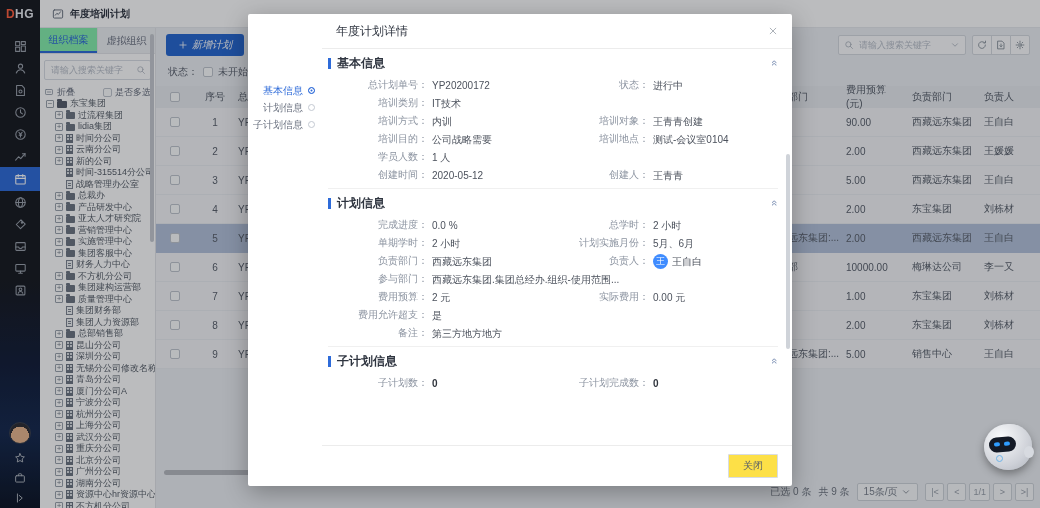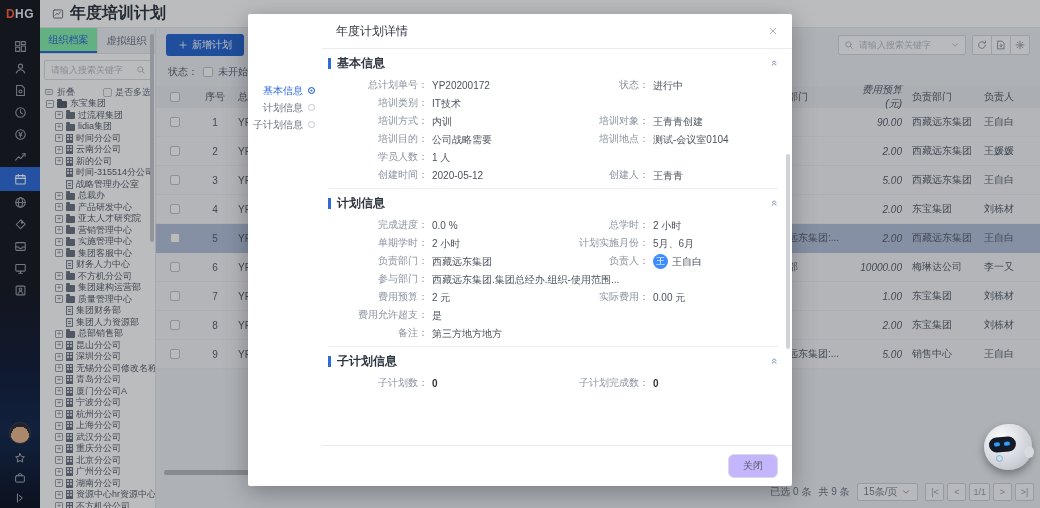--- a/index.html
+++ b/index.html
@@ -16,21 +16,21 @@
   .side-ico{width:40px;height:22px;display:flex;align-items:center;justify-content:center;color:#9aa1ab;cursor:pointer;}
   .side-ico svg{width:13px;height:13px;}
   .side-ico.active{background:#2e6bd9;color:#fff;height:24px;}
   .side-bottom{position:absolute;bottom:4px;left:0;width:40px;display:flex;flex-direction:column;align-items:center;gap:8px;color:#aeb4bc;}
   .side-bottom svg{width:13px;height:13px;}
   .avatar{width:20px;height:20px;border-radius:50%;background:radial-gradient(circle at 50% 62%,#e9b68e 55%,#2c2b33 56%);border:1px solid #3a3f4a;}
 
   
   .topbar{position:absolute;left:40px;top:0;width:1000px;height:28px;background:#fff;border-bottom:1px solid #e7e9ed;
     display:flex;align-items:center;gap:6px;padding-left:12px;box-sizing:border-box;z-index:5;color:#6a7280;}
-  .topbar h1{margin:0;font-size:16px;font-weight:bold;color:#2f3540;}
+  .topbar h1{margin:0;font-size:10px;font-weight:bold;color:#2f3540;}
   .topbar svg{width:12px;height:12px;}
 
   
   .org-panel{position:absolute;left:40px;top:28px;width:116px;height:480px;background:#fff;border-right:1px solid #e2e4e8;box-sizing:border-box;z-index:4;}
   .tabs{display:flex;height:25px;border-bottom:1px solid #e2e4e8;}
   .tab{flex:1;display:flex;align-items:center;justify-content:center;font-size:10px;color:#6b7280;background:#eef0f3;border-left:1px solid #e2e4e8;cursor:pointer;box-sizing:border-box;}
   .tab:first-child{border-left:none;}
   .tab.active{background:#86efac;color:#2e6bd9;border-bottom:2px solid #2e6bd9;}
   .p-search{margin:6px 4px 0 4px;height:18px;border:1px solid #d9dde3;border-radius:2px;display:flex;align-items:center;padding:0 4px;gap:3px;background:#fff;}
   .p-search input{border:none;outline:none;flex:1;min-width:0;font-size:9px;color:#5a6068;background:transparent;font-family:inherit;}
@@ -55,21 +55,21 @@
   .tico-building{width:7px;height:9px;background:#6d7582;}
   .tico-building::before{content:"";position:absolute;left:1px;top:1px;width:2px;height:2px;background:#dcdfe4;box-shadow:3px 0 #dcdfe4,0 3px #dcdfe4,3px 3px #dcdfe4;}
   .tico-doc{width:7px;height:9px;background:#f2f4f6;border:1px solid #7d8490;box-sizing:border-box;}
   .tico-doc::before{content:"";position:absolute;left:1px;top:2px;width:3px;height:1px;background:#7d8490;box-shadow:0 2px #7d8490;}
   .tree-label{overflow:hidden;text-overflow:clip;}
   .tree-scrollbar{position:absolute;right:1px;top:6px;width:4px;height:208px;background:#c6cad0;border-radius:2px;}
 
   
   .main{position:absolute;left:156px;top:28px;width:884px;height:480px;}
   .toolbar{display:flex;align-items:center;margin:6px 10px 0 10px;height:22px;}
-  .btn-add{display:flex;align-items:center;gap:4px;background:#2667d0;color:#fff;border:none;border-radius:3px;height:22px;padding:0 12px;font-size:10px;font-family:inherit;cursor:pointer;}
+  .btn-add{display:flex;align-items:center;gap:4px;background:#2667d0;color:#fff;border:none;border-radius:3px;height:22px;padding:0 12px;font-size:10px;font-family:inherit;cursor:pointer;font-style:italic;}
   .btn-add svg{width:9px;height:9px;}
   .tb-right{margin-left:auto;display:flex;align-items:center;gap:6px;}
   .tb-search{width:128px;height:20px;border:1px solid #d6dae0;background:#fcfdfe;border-radius:2px;display:flex;align-items:center;gap:3px;padding:0 5px;box-sizing:border-box;}
   .tb-search input{border:none;outline:none;flex:1;min-width:0;font-size:9px;color:#5a6068;background:transparent;font-family:inherit;}
   .tb-search input::placeholder{color:#b8bec8;}
   .tb-search svg{width:9px;height:9px;color:#aab0ba;flex:none;}
   .tb-btns{display:flex;}
   .tb-iconbtn{width:20px;height:20px;border:1px solid #d6dae0;background:#fcfdfe;display:flex;align-items:center;justify-content:center;color:#7a828e;cursor:pointer;margin-left:-1px;box-sizing:border-box;}
   .tb-iconbtn svg{width:10px;height:10px;}
   .tb-iconbtn:first-child{border-radius:2px 0 0 2px;margin-left:0;}
@@ -80,21 +80,21 @@
   .t-head,.t-row{display:flex;align-items:center;padding-right:6px;}
   .t-head{height:22px;background:#e9ecf0;font-size:10px;color:#545b66;}
   .t-row{height:28px;background:#f5f6f9;border-bottom:1px solid #ebedf1;font-size:10px;color:#5a606b;}
   .t-row.selected{background:#b4c3dc;border-bottom-color:#b4c3dc;}
   .c-check{width:36px;padding-left:14px;box-sizing:border-box;flex:none;display:flex;align-items:center;}
   .c-idx{width:46px;text-align:center;flex:none;}
   .c-plan{width:60px;flex:none;overflow:hidden;white-space:nowrap;}
   .c-mid{flex:1;min-width:0;}
   .c-time{width:18px;flex:none;overflow:hidden;white-space:nowrap;}
   .c-part{width:78px;flex:none;overflow:hidden;white-space:nowrap;}
-  .c-budget{width:66px;flex:none;text-align:right;padding-right:10px;box-sizing:border-box;font-style:italic;}
+  .c-budget{width:66px;flex:none;text-align:left;padding-right:10px;box-sizing:border-box;}
   .c-respd{width:72px;flex:none;overflow:hidden;white-space:nowrap;}
   .c-resp{width:50px;flex:none;overflow:hidden;white-space:nowrap;}
   .h-scroll{position:absolute;left:8px;top:442px;width:368px;height:5px;background:#b7bac0;border-radius:3px;}
 
   .pager{position:absolute;right:6px;bottom:7px;display:flex;align-items:center;gap:7px;font-size:10px;color:#6f7681;}
   .pg-box{height:18px;border:1px solid #cfd4da;background:#fafbfc;border-radius:2px;display:flex;align-items:center;justify-content:center;padding:0 6px;gap:4px;color:#7a818c;cursor:pointer;box-sizing:border-box;}
   .pg-box svg{width:8px;height:8px;}
   .pg-group{display:flex;gap:3px;}
   .pg-btn{min-width:19px;height:18px;border:1px solid #cfd4da;background:#fafbfc;border-radius:2px;display:flex;align-items:center;justify-content:center;color:#9aa1ab;font-size:9px;cursor:pointer;box-sizing:border-box;padding:0 3px;}
 
@@ -119,21 +119,21 @@
   .m-collapse{transform:rotate(90deg);color:#7f92b5;font-size:11px;cursor:pointer;flex:none;}
   .m-rows{padding-left:8px;}
   .m-row{display:flex;align-items:flex-start;}
   .m-cell{width:50%;display:flex;font-size:10px;line-height:13px;padding-top:3px;min-height:18px;box-sizing:border-box;}
   .m-cell.wide{width:100%;}
   .m-label{width:92px;flex:none;text-align:right;color:#8b93a0;}
   .m-value{color:#4c525d;padding-left:4px;display:flex;align-items:center;gap:4px;min-width:0;}
   .m-value.bold{font-weight:bold;color:#30353d;}
   .p-avatar{width:15px;height:15px;border-radius:50%;background:#3f8cff;color:#fff;font-size:9px;display:flex;align-items:center;justify-content:center;flex:none;}
   .m-footer{flex:none;height:40px;border-top:1px solid #ececec;display:flex;align-items:center;justify-content:flex-end;padding:0 14px;}
-  .btn-close{border:1px solid #d8dce2;background:#c4b5fd;color:#596069;font-size:10px;padding:4px 14px;border-radius:6px;font-family:inherit;cursor:pointer;}
+  .btn-close{border:1px solid #d8dce2;background:#fde047;color:#596069;font-size:10px;padding:4px 14px;border-radius:1px;font-family:inherit;cursor:pointer;}
   .m-scrollbar{position:absolute;right:2px;top:140px;width:4px;height:195px;background:#cfd3d9;border-radius:2px;}
 
   
   .robot{position:absolute;left:984px;top:424px;width:48px;height:46px;z-index:60;cursor:pointer;}
   .robot-head{position:absolute;inset:0;border-radius:50% 46% 48% 50%;
     background:radial-gradient(circle at 35% 30%,#fafbfc,#cdd0d7 65%,#aeb2ba);box-shadow:0 4px 8px rgba(0,0,0,0.35);}
   .robot-ear{position:absolute;right:-2px;top:22px;width:10px;height:12px;border-radius:50%;background:#d7dae0;}
   .robot-visor{position:absolute;left:5px;top:13px;width:27px;height:15px;border-radius:8px;background:#141a26;transform:rotate(-4deg);}
   .robot-eye{position:absolute;width:6px;height:4px;border-radius:2px;background:#2f9dff;}
   .robot-ring{position:absolute;left:12px;top:31px;width:5px;height:5px;border:1px solid #6fb4e8;border-radius:50%;}

